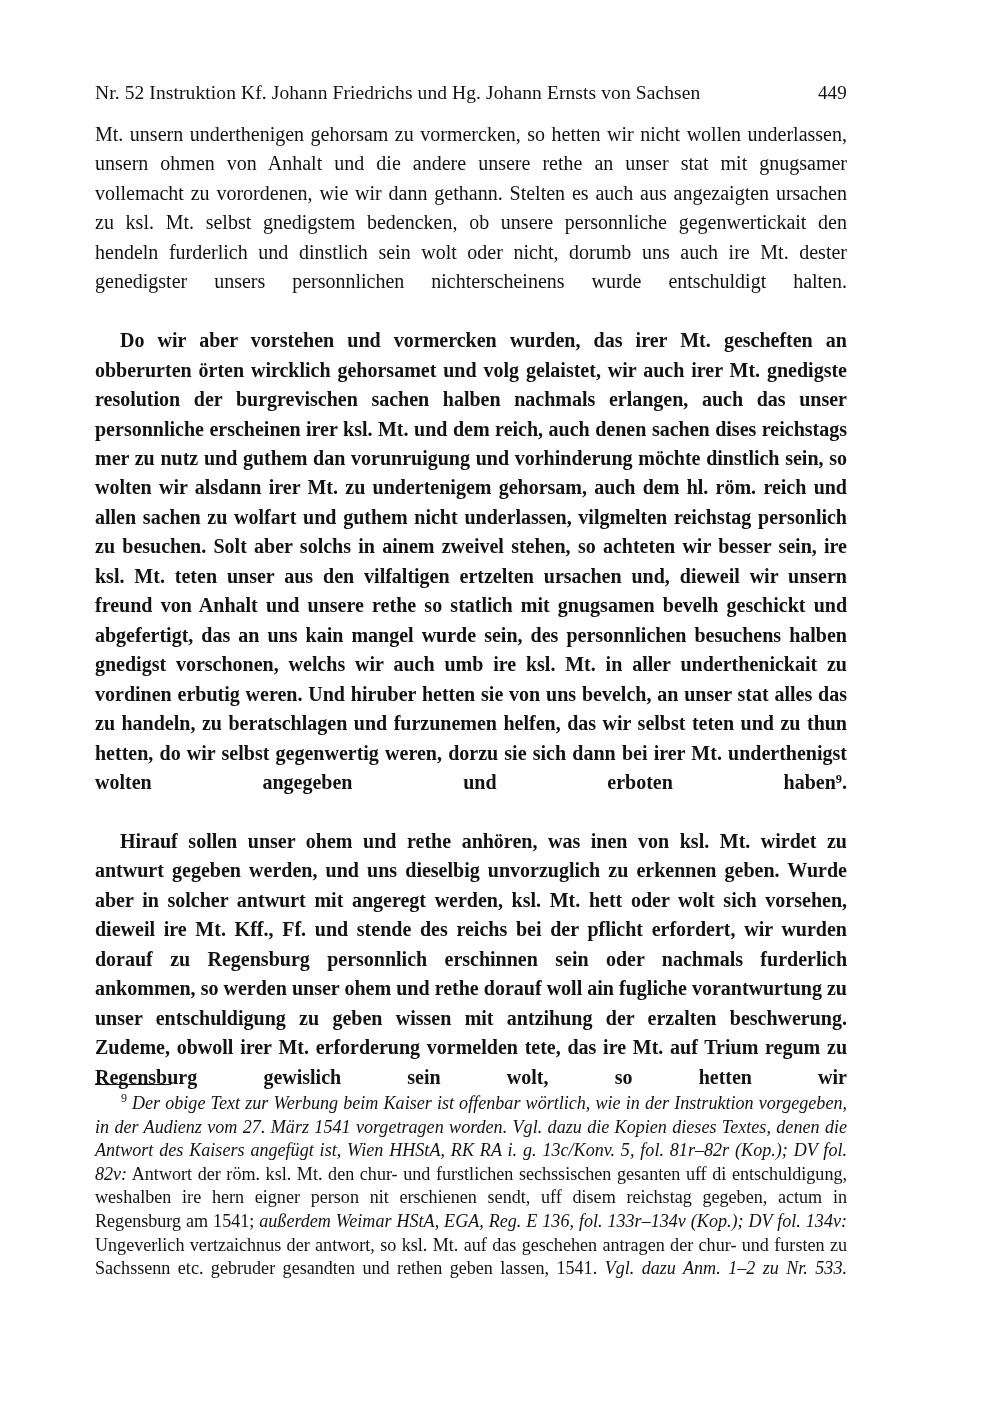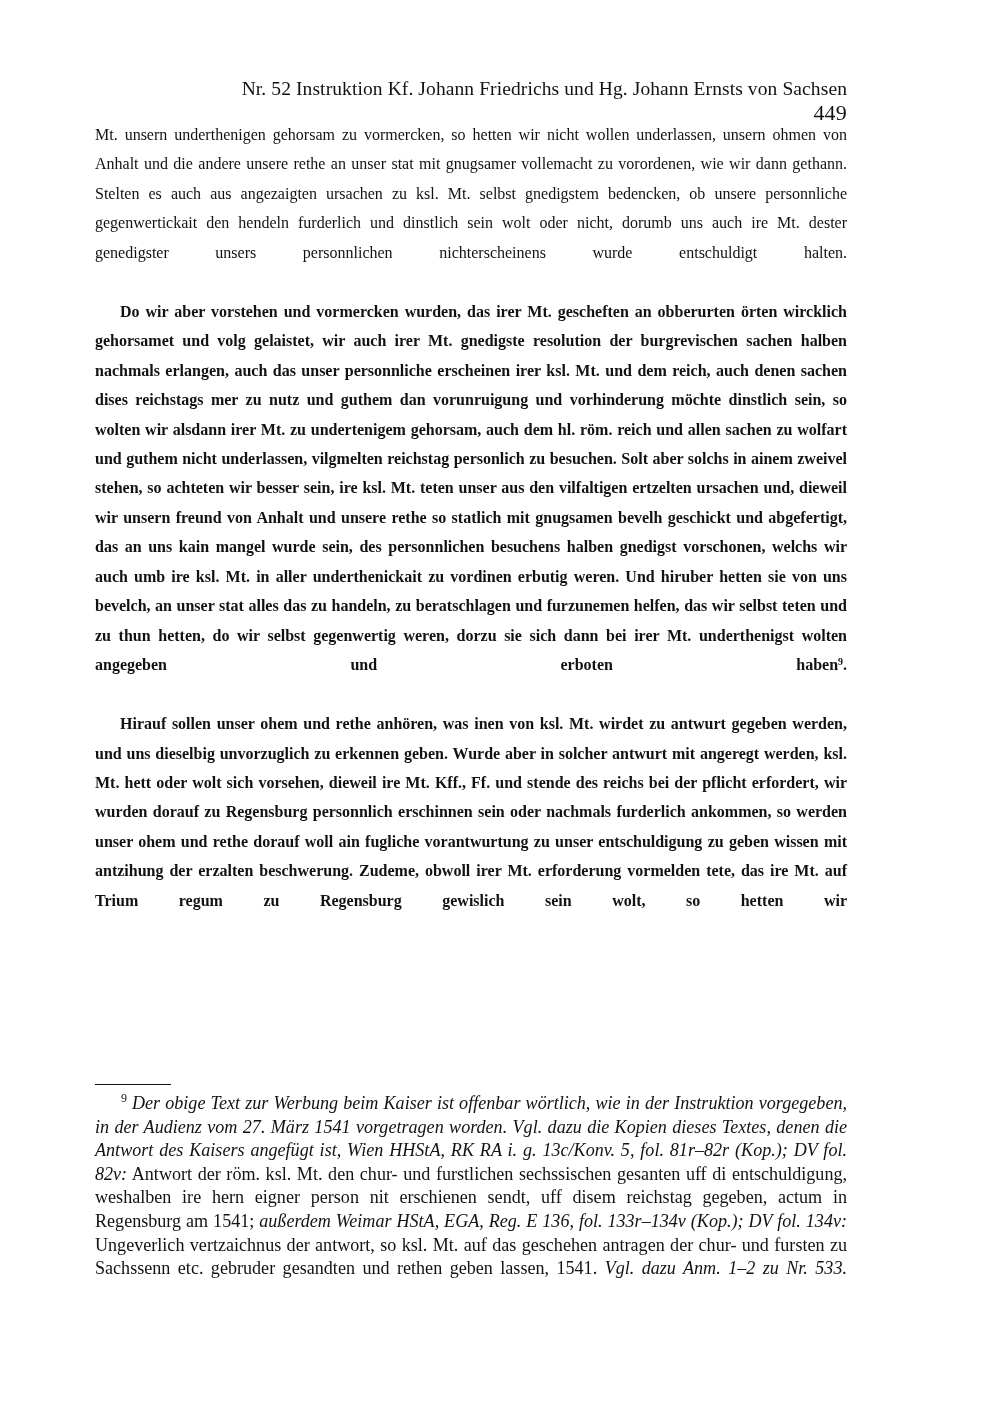--- a/index.html
+++ b/index.html
@@ -25,44 +25,43 @@
   }
 
   
   .runhead {
     position: absolute;
     left: 95px;
     top: 78px;
     width: 752px;
     height: 30px;
     display: flex;
-    align-items: flex-end;
+    align-items: center;
     justify-content: space-between;
-    flex-direction: column;
   }
   .runhead-title {
     font-size: 19.5px;
     letter-spacing: 0.1px;
     white-space: nowrap;
   }
   .runhead-folio {
-    font-size: 22px;
+    font-size: 19px;
     letter-spacing: 0.2px;
   }
 
   
   .textblock {
     position: absolute;
     left: 95px;
     top: 120px;
     width: 752px;
   }
   p.body {
     margin: 0;
-    font-size: 16px;
+    font-size: 20px;
     line-height: 29.45px;
     text-align: justify;
     text-justify: inter-word;
     hyphens: manual;
     -webkit-hyphens: manual;
     text-indent: 0;
   }
   p.body.indented {
     text-indent: 25px;
     font-weight: bold;

